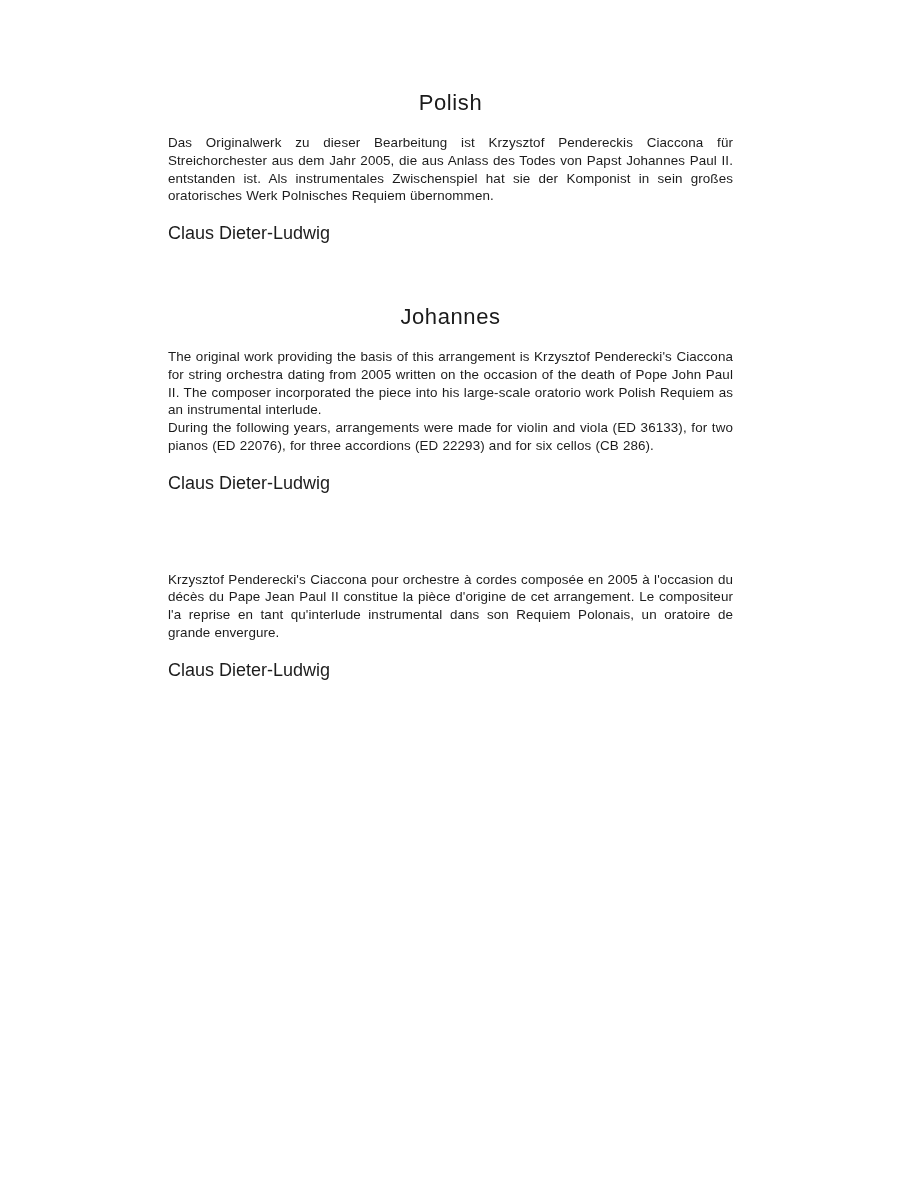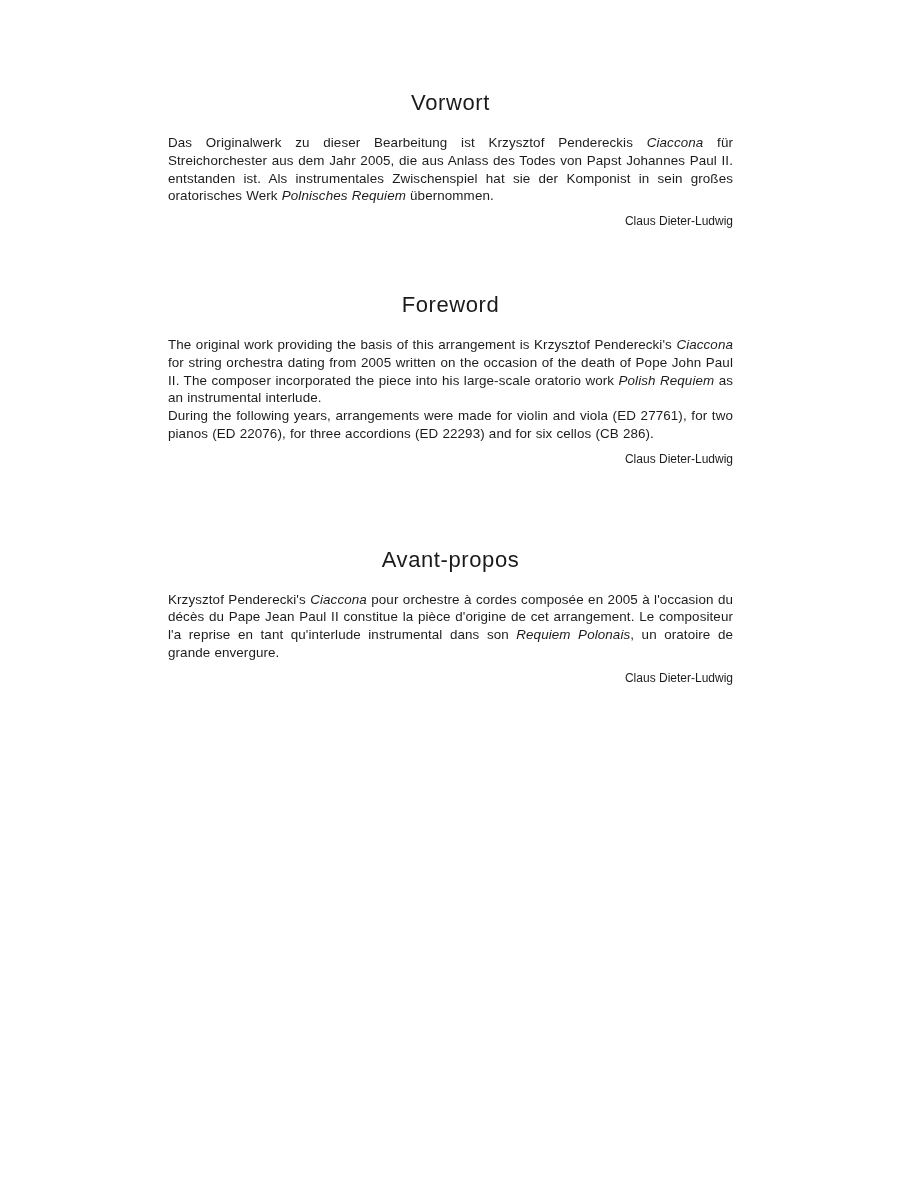--- a/index.html
+++ b/index.html
@@ -36,46 +36,44 @@
   }
   p.body-paragraph {
     font-size: 13.4px;
     line-height: 17.8px;
     text-align: justify;
     margin: 0;
     letter-spacing: 0.1px;
     word-spacing: 0.3px;
   }
   p.signature-line {
-    font-size: 12px;
+    font-size: 18px;
     line-height: 17.8px;
-    text-align: right;
-    margin: 8px 0 0 0;
+    margin: 20px 0 0 0;
   }
-  .it { font-style: italic; }
+  .it { }
 </style>
 </head>
 <body>
 
 <div class="page">
   <div class="content">
 
     <section class="section-vorwort">
-      <h1 class="section-heading">Vorwort</h1>
+      <h1 class="section-heading">Polish</h1>
       <p class="body-paragraph"><span>Das Originalwerk zu dieser Bearbeitung ist Krzysztof Pendereckis </span><span class="it">Ciaccona</span><span> für Streichorchester aus dem Jahr 2005, die aus Anlass des Todes von Papst Johannes Paul II. entstanden ist. Als instrumentales Zwischenspiel hat sie der Komponist in sein großes oratorisches Werk </span><span class="it">Polnisches Requiem</span><span> übernommen.</span></p>
       <p class="signature-line">Claus Dieter-Ludwig</p>
     </section>
 
     <section class="section-foreword">
-      <h1 class="section-heading">Foreword</h1>
+      <h1 class="section-heading">Johannes</h1>
       <p class="body-paragraph"><span>The original work providing the basis of this arrangement is Krzysztof Penderecki's </span><span class="it">Ciaccona</span><span> for string orchestra dating from 2005 written on the occasion of the death of Pope John Paul II. The composer incorporated the piece into his large-scale oratorio work </span><span class="it">Polish Requiem</span><span> as an instrumental interlude.</span></p>
-      <p class="body-paragraph"><span>During the following years, arrangements were made for violin and viola (ED 27761), for two pianos (ED 22076), for three accordions (ED 22293) and for six cellos (CB 286).</span></p>
+      <p class="body-paragraph"><span>During the following years, arrangements were made for violin and viola (ED 36133), for two pianos (ED 22076), for three accordions (ED 22293) and for six cellos (CB 286).</span></p>
       <p class="signature-line">Claus Dieter-Ludwig</p>
     </section>
 
     <section class="section-avant">
-      <h1 class="section-heading">Avant-propos</h1>
       <p class="body-paragraph"><span>Krzysztof Penderecki's </span><span class="it">Ciaccona</span><span> pour orchestre à cordes composée en 2005 à l'occasion du décès du Pape Jean Paul II constitue la pièce d'origine de cet arrangement. Le compositeur l'a reprise en tant qu'interlude instrumental dans son </span><span class="it">Requiem Polonais</span><span>, un oratoire de grande envergure.</span></p>
       <p class="signature-line">Claus Dieter-Ludwig</p>
     </section>
 
   </div>
 </div>
 
 </body></html>

